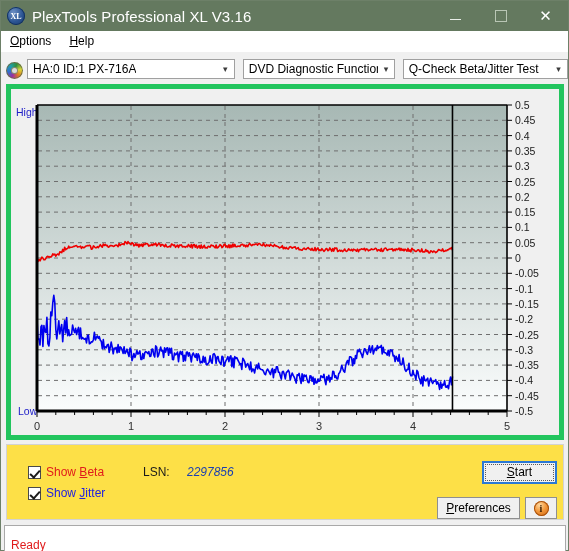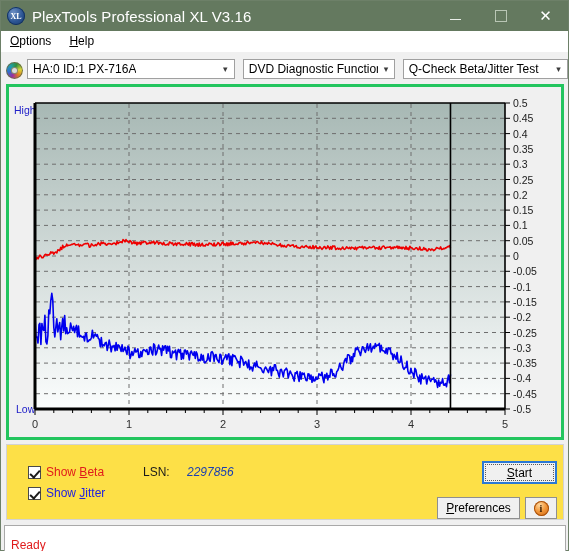--- a/index.html
+++ b/index.html
@@ -87,21 +87,21 @@
     color:#3c3c3c;font-size:9px;
   }
   #combo-drive{width:220px;}
   #combo-function{width:152px;margin-left:8px;}
   #combo-test{width:175px;margin-left:8px;}
 
   
   .chart-panel{
     position:absolute;left:5px;top:83px;width:558px;height:356px;
     background:#f0f0f0;
-    border:3px solid #22c55e;
+    border:5px solid #22c55e;
     box-sizing:border-box;
   }
   .chart-inner{position:absolute;left:0;top:0;width:556px;height:354px;}
   .chart-svg{position:absolute;left:0;top:0;}
   .lbl-high{
     position:absolute;left:5px;top:17px;font-size:10.5px;color:#2020c8;
   }
   .lbl-low{
     position:absolute;left:7px;top:316px;font-size:10.5px;color:#2020c8;
   }
@@ -135,21 +135,21 @@
     box-sizing:border-box;display:flex;align-items:center;justify-content:center;
     font-size:12px;color:#000;
   }
   .btn .acc{text-decoration:underline;}
   #btn-start{
     left:475px;top:16px;width:75px;height:23px;
     border:2px solid #2b78d4;background:#f0f0f0;
   }
   #btn-start .inner{
     position:absolute;left:1px;top:1px;right:1px;bottom:1px;
-    border:1px dotted #5a5a5a;display:flex;align-items:center;justify-content:center;
+    border:1px dotted #5a5a5a;display:flex;align-items:flex-start;justify-content:center;
   }
   #btn-prefs{left:430px;top:52px;width:83px;height:22px;}
   #btn-info{
     left:518px;top:52px;width:32px;height:22px;
   }
   .info-circle{
     width:15px;height:15px;border-radius:50%;
     background:radial-gradient(circle at 38% 28%, #ffd9a0 0%, #f2973a 45%, #c9600f 100%);
     box-shadow:inset 0 0 0 1px #a7500c;
     display:flex;align-items:center;justify-content:center;

